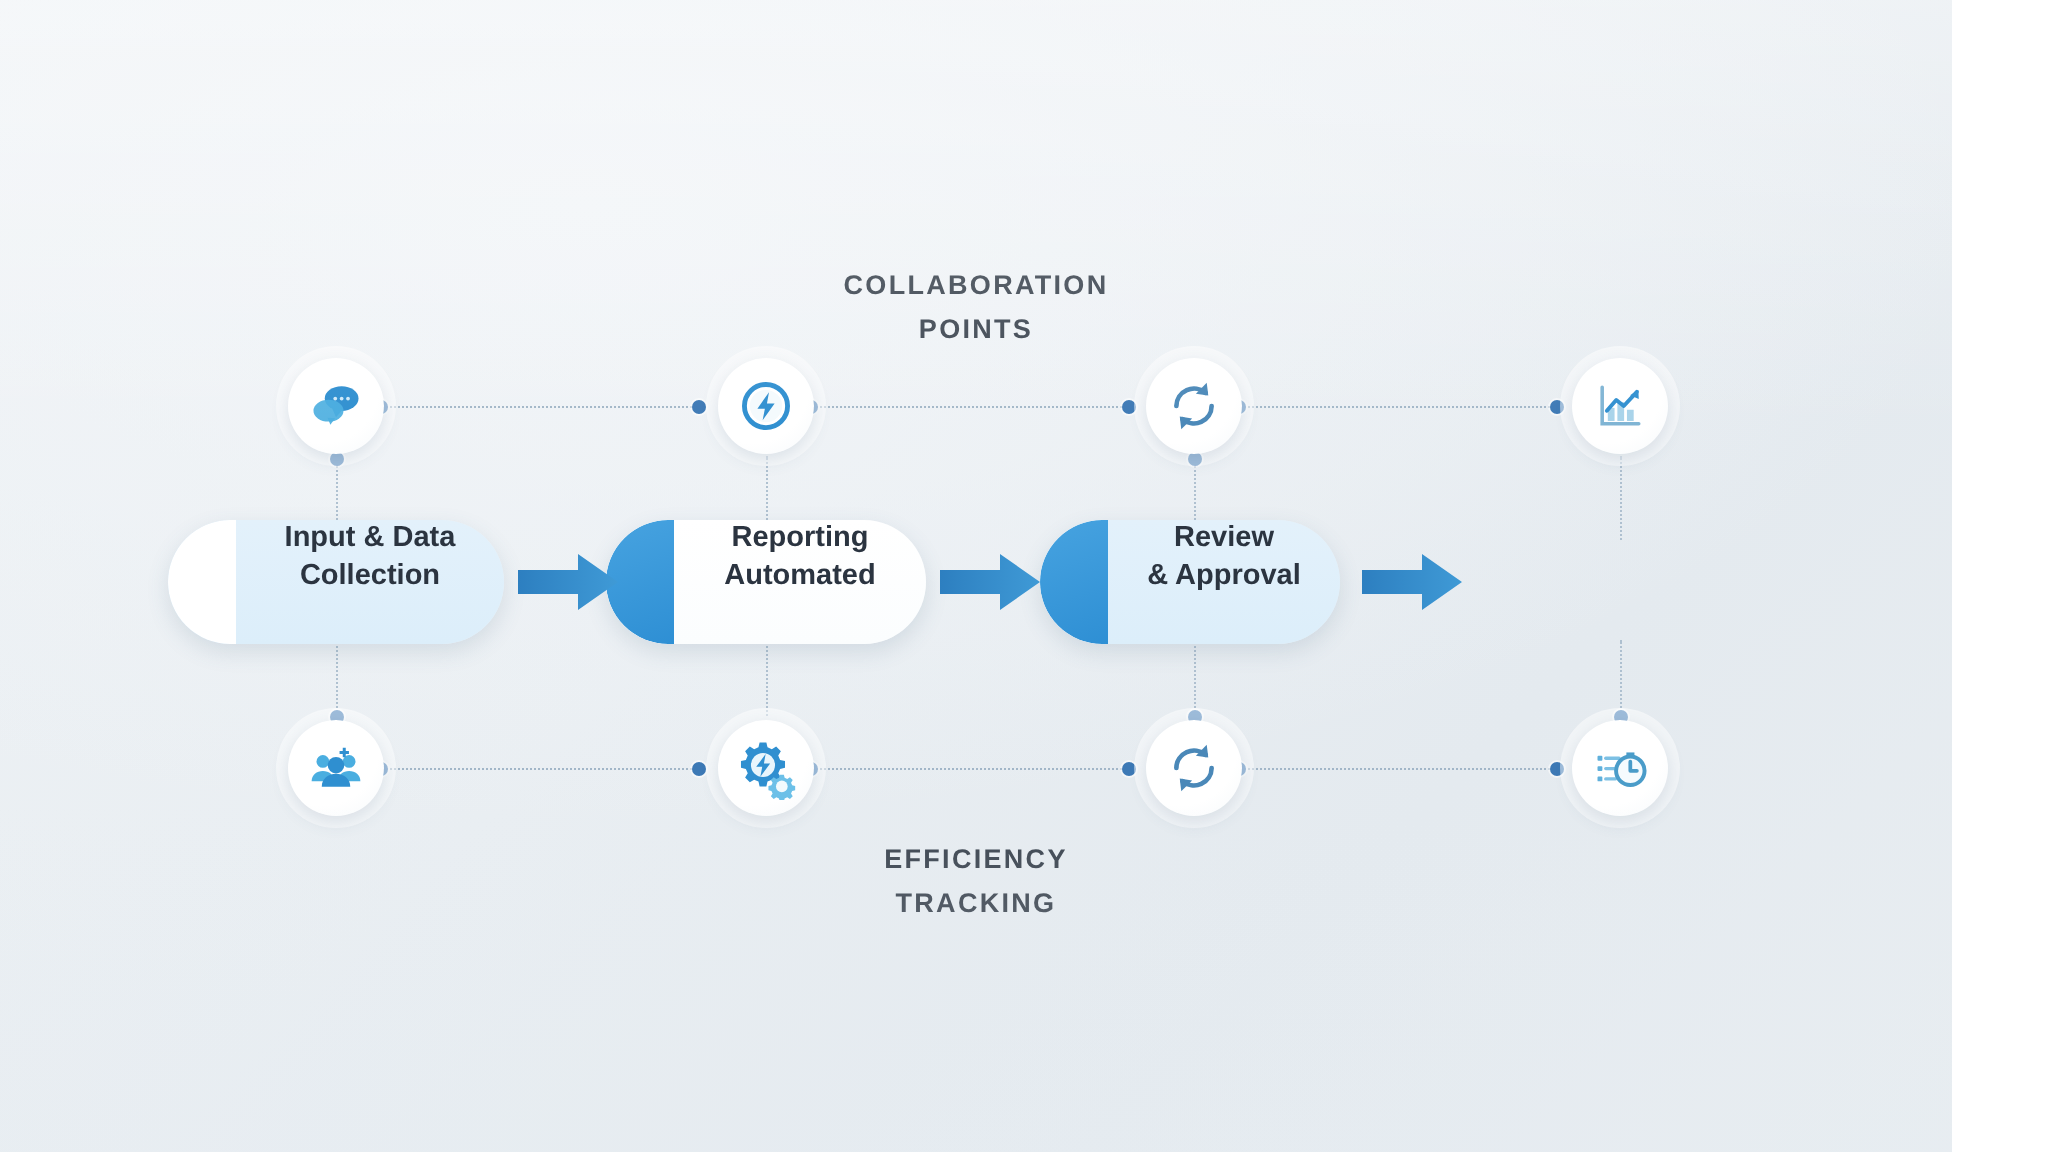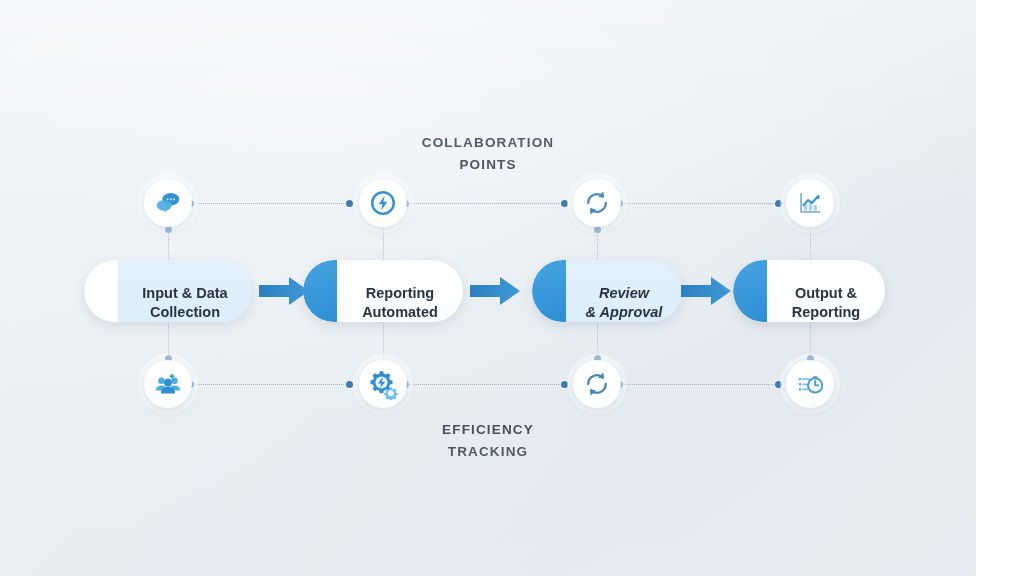--- a/index.html
+++ b/index.html
@@ -83,21 +83,21 @@
   .icon-bubble svg { display: block; }
 
   
   .stage-box {
     position: absolute;
     height: 62px;
     border-radius: 31px;
     box-shadow: 0 4px 11px rgba(70,100,130,0.15);
     overflow: hidden;
     display: flex;
-    align-items: flex-end;
+    align-items: flex-start;
   }
   .stage-box .cap {
     position: absolute;
     left: 0; top: 0;
     width: 34px; height: 100%;
     border-top-left-radius: 31px;
     border-bottom-left-radius: 31px;
   }
   .stage-box .cap.blue  { background: linear-gradient(160deg, #47a3e0 0%, #2e8fd4 100%); }
   .stage-box .cap.plain { background: #ffffff; }
@@ -279,35 +279,28 @@
     </div>
 
     <div class="stage-box tint-white" style="left:303px; top:260px; width:160px;">
       <div class="cap blue"></div>
       <div class="stage-label">
         <span>Reporting</span>
         <span>Automated</span>
       </div>
     </div>
 
-    <div class="stage-box tint-blue" style="left:532px; top:260px; width:150px;font-style:italic;">
+    <div class="stage-box tint-blue" style="left:520px; top:260px; width:150px;">
       <div class="cap blue"></div>
       <div class="stage-label">
         <span>Review</span>
         <span>&amp; Approval</span>
       </div>
     </div>
 
-    <div class="stage-box tint-white" style="left:733px; top:260px; width:152px;">
-      <div class="cap blue"></div>
-      <div class="stage-label">
-        <span>Output &amp;</span>
-        <span>Reporting</span>
-      </div>
-    </div>
 
     <div class="flow-arrow" style="left:259px; top:275px;">
       <svg width="52" height="32" viewBox="0 0 52 32" aria-hidden="true">
         <defs>
           <linearGradient id="ag1" x1="0" y1="0" x2="1" y2="0">
             <stop offset="0" stop-color="#2d7fc0"></stop>
               <stop offset="1" stop-color="#3f9ad6"></stop>
           </linearGradient>
         </defs>
         <path d="M0 10 H30 V2 L50 16 L30 30 V22 H0 Z" fill="url(#ag1)"></path>

